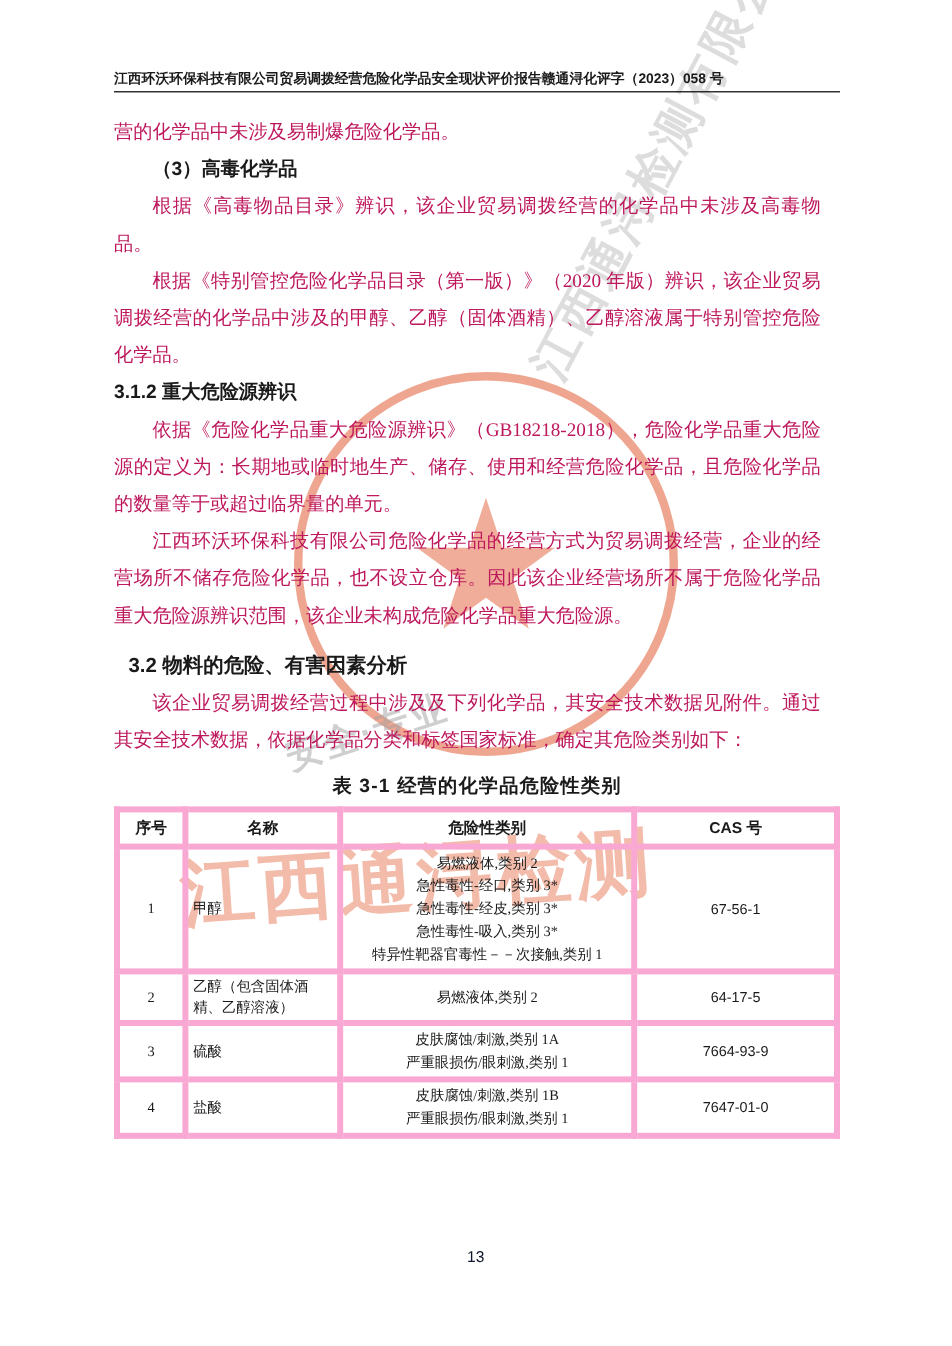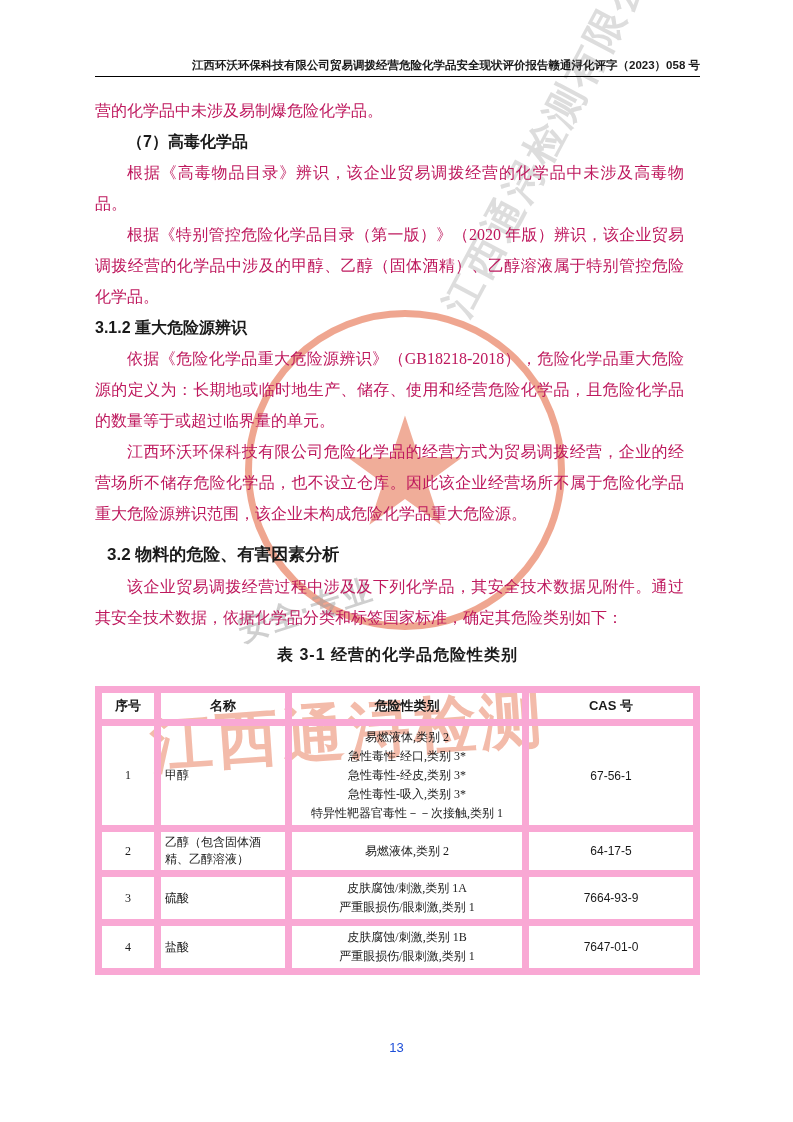--- a/index.html
+++ b/index.html
@@ -96,21 +96,21 @@
   
   .header {
     position: absolute;
     left: 95px;
     top: 58px;
     width: 605px;
     z-index: 10;
   }
   .header-row {
     display: flex;
-    justify-content: flex-end;
+    justify-content: flex-start;
     align-items: baseline;
     font-size: 11.5px;
     font-weight: bold;
     color: #1a1a1a;
     font-family: "Liberation Sans", sans-serif;
   }
   .header-left {
     letter-spacing: 0px;
   }
   .header-right {
@@ -159,35 +159,35 @@
   h2.sec-head {
     margin: 10px 0 0 12px;
     font-size: 17px;
     line-height: 32px;
     font-weight: bold;
     font-family: "Liberation Sans", sans-serif;
   }
 
   
   .table-title {
-    margin: 12px 0 20px 0;
+    margin: 12px 0 6px 0;
     text-align: center;
     font-size: 16px;
     font-weight: bold;
     font-family: "Liberation Sans", sans-serif;
     letter-spacing: 1px;
   }
   table.haz {
     width: 100%;
     border-collapse: collapse;
     table-layout: fixed;
   }
   table.haz th,
   table.haz td {
-    border: 7px solid #f9a8d4;
+    border: 5px solid #f9a8d4;
     font-size: 12px;
     padding: 2px 4px;
     vertical-align: middle;
   }
   table.haz th {
     text-align: center;
     font-weight: bold;
     font-family: "Liberation Sans", sans-serif;
     font-size: 13px;
     padding: 4px 2px;
@@ -204,21 +204,21 @@
 
   
   .footer {
     position: absolute;
     left: 0;
     top: 1040px;
     width: 793px;
     text-align: center;
     font-size: 13px;
     font-family: "Liberation Sans", sans-serif;
-    color: #1d4ed8;
+    color: #0f172a;
     z-index: 10;
   }
 </style>
 </head>
 <body>
 
 <div class="page">
 
   <div class="watermark">
     <div class="wm-seal"></div>
@@ -233,21 +233,21 @@
       <span class="header-left">江西环沃环保科技有限公司贸易调拨经营危险化学品安全现状评价报告</span>
       <span class="header-right">赣通浔化评字（2023）058 号</span>
     </div>
     <div class="header-rule"></div>
   </div>
 
   <div class="content">
 
     <p class="body">营的化学品中未涉及易制爆危险化学品。</p>
 
-    <h3 class="sub-head">（7）高毒化学品</h3>
+    <h3 class="sub-head">（3）高毒化学品</h3>
     <p class="body indent">根据《高毒物品目录》辨识，该企业贸易调拨经营的化学品中未涉及高毒物品。</p>
 
     <p class="body indent">根据《特别管控危险化学品目录（第一版）》（2020 年版）辨识，该企业贸易调拨经营的化学品中涉及的甲醇、乙醇（固体酒精）、乙醇溶液属于特别管控危险化学品。</p>
 
     <h2 class="num-head">3.1.2 重大危险源辨识</h2>
     <p class="body indent">依据《危险化学品重大危险源辨识》（GB18218-2018），危险化学品重大危险源的定义为：长期地或临时地生产、储存、使用和经营危险化学品，且危险化学品的数量等于或超过临界量的单元。</p>
     <p class="body indent">江西环沃环保科技有限公司危险化学品的经营方式为贸易调拨经营，企业的经营场所不储存危险化学品，也不设立仓库。因此该企业经营场所不属于危险化学品重大危险源辨识范围，该企业未构成危险化学品重大危险源。</p>
 
     <h2 class="sec-head">3.2 物料的危险、有害因素分析</h2>
     <p class="body indent">该企业贸易调拨经营过程中涉及及下列化学品，其安全技术数据见附件。通过其安全技术数据，依据化学品分类和标签国家标准，确定其危险类别如下：</p>

